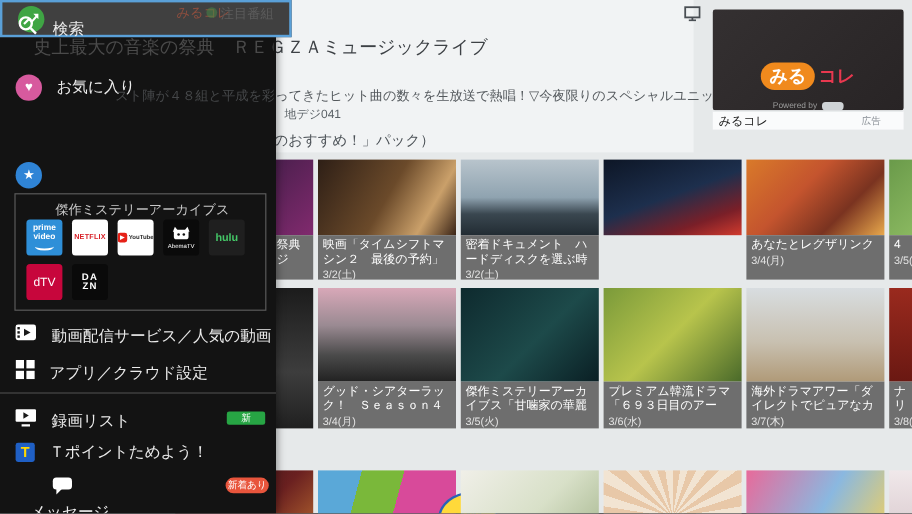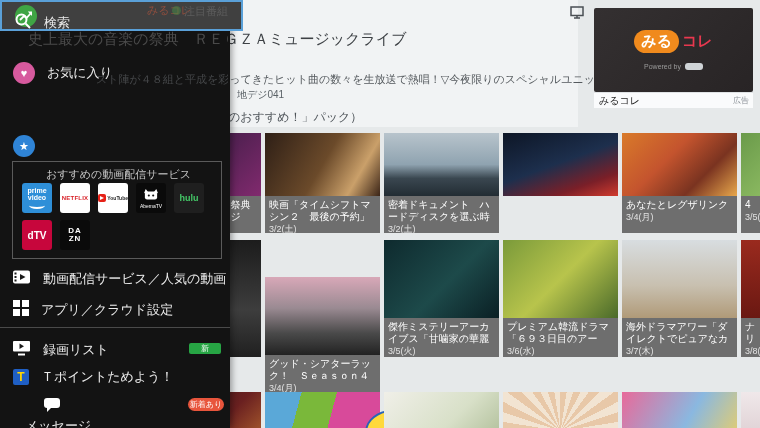--- a/index.html
+++ b/index.html
@@ -22,30 +22,30 @@
   .caption{background:#6e6e6e;color:#fff;padding:3px 4px 2px 4px;box-sizing:border-box;overflow:hidden;}
   .row1 .caption{height:37px;}
   .row2 .caption{height:39px;}
   .cap-title{font-size:10px;line-height:12px;max-height:24px;overflow:hidden;word-break:break-all;}
   .cap-date{margin-top:1px;font-size:9px;line-height:10px;color:#e3e3e3;white-space:nowrap;}
   .bang{position:absolute;left:100px;top:18px;width:46px;height:34px;background:#ffd93a;border:2px solid #2a63b8;
     border-radius:50% 40% 55% 45%;transform:rotate(-12deg);display:flex;align-items:center;justify-content:center;
     font-size:9px;font-weight:bold;font-style:italic;color:#2a63b8;z-index:2;}
   
   #ad-banner{position:absolute;left:594px;top:8px;width:159px;height:84px;background:linear-gradient(135deg,#343031,#282425);
-    border-radius:2px;z-index:2;display:flex;flex-direction:column;align-items:center;justify-content:center;}
+    border-radius:2px;z-index:2;display:flex;flex-direction:column;align-items:center;justify-content:flex-end;}
   .logo-row{display:flex;align-items:center;}
   .logo-pill{background:#f08a1d;border-radius:12px;padding:2px 7px;color:#fff;font-weight:bold;font-size:15px;}
   .logo-kore{color:#e8384f;font-weight:bold;font-size:15px;margin-left:3px;}
   .powered{margin-top:10px;display:flex;align-items:center;font-size:7px;color:#9a9a9a;}
   .powered-mark{display:inline-block;width:18px;height:7px;margin-left:4px;background:#cfd3d6;border-radius:3px;}
   #ad-strip{position:absolute;left:594px;top:92px;width:159px;height:16px;background:#fafbfc;border-top:1px solid #e0e3e5;
     box-sizing:border-box;z-index:2;display:flex;align-items:center;justify-content:space-between;}
   #ad-strip .ad-name{font-size:10px;color:#1c1c1c;margin-left:5px;}
-  #ad-strip .ad-tag{font-size:8px;color:#8a9096;margin-right:4px;}
+  #ad-strip .ad-tag{font-size:8px;color:#8a9096;margin-right:19px;}
   #display-icon{position:absolute;left:570px;top:5px;z-index:2;}
   
   #sidebar{position:absolute;left:0;top:0;width:230px;height:428px;background:#131313;z-index:10;
     box-shadow:2px 0 6px rgba(0,0,0,0.35);}
   .sb-item{position:absolute;display:flex;align-items:center;cursor:pointer;}
   .sb-label{color:#ececec;font-size:13px;margin-left:12px;white-space:nowrap;}
   .ci{width:22px;height:22px;border-radius:50%;display:flex;align-items:center;justify-content:center;flex:0 0 auto;}
   .ci span{color:#fff;font-size:11px;line-height:1;}
   #item-selected{left:0;top:89px;width:226px;height:27px;background:#404040;border:2px solid #5aa0d8;
     box-sizing:content-box;display:flex;align-items:center;padding-left:13px;}
@@ -56,21 +56,21 @@
   .tile-prime{background:#2e8fd8;color:#fff;font-size:7px;font-weight:bold;line-height:7px;}
   .prime-smile{width:16px;height:5px;border-bottom:2px solid #fff;border-radius:50%;margin-top:1px;}
   .tile-netflix{background:#fff;color:#d81f26;font-size:6px;font-weight:bold;letter-spacing:0.2px;}
   .tile-youtube{background:#fff;flex-direction:row;}
   .yt-play{width:11px;height:8px;background:#e62117;border-radius:2px;display:flex;align-items:center;justify-content:center;margin-right:1px;}
   .yt-play i{display:block;width:0;height:0;border-left:4px solid #fff;border-top:2.5px solid transparent;border-bottom:2.5px solid transparent;}
   .yt-text{font-size:5px;color:#282828;font-weight:bold;}
   .tile-abema{background:#0a0a0a;}
   .abema-text{font-size:5px;color:#fff;margin-top:1px;}
   .tile-hulu{background:#1f1f1f;color:#44c767;font-size:9px;font-weight:bold;}
-  .tile-dtv{background:#c7063c;color:#fff;font-size:10px;font-weight:bold;}
+  .tile-dtv{background:#c7063c;color:#fff;font-size:10px;font-weight:normal;}
   .tile-dazn{background:#0a0a0a;color:#fff;font-size:8px;font-weight:bold;line-height:8px;letter-spacing:1px;}
   #sb-divider{position:absolute;left:0;top:327px;width:230px;height:1px;background:#4a4a4a;}
   .badge{position:absolute;display:flex;align-items:center;justify-content:center;color:#fff;}
   #badge-rec{left:189px;top:343px;width:32px;height:11px;background:#27a544;border-radius:2px;font-size:8px;}
   #badge-msg{left:188px;top:398px;width:36px;height:13px;background:#e8553c;border-radius:7px;font-size:8px;}
   
   .dim{position:absolute;z-index:15;pointer-events:none;white-space:nowrap;overflow:hidden;}
   #dim-logo{left:147px;top:3px;font-size:11px;color:rgba(205,90,60,0.55);}
   #dim-dot{left:172px;top:6px;width:9px;height:9px;border-radius:50%;background:rgba(70,140,70,0.5);}
   #dim-title-wrap{left:28px;top:30px;width:200px;height:19px;font-size:15px;color:#4a4a4a;}
@@ -145,21 +145,21 @@
     <div class="thumb" style="background:linear-gradient(135deg,#6a9a4a,#8ab860);"></div>
     <div class="caption">
       <div class="cap-title">4</div>
       <div class="cap-date">3/5(火)</div>
     </div>
   </div>
 
   <div class="card row2" style="left:146px;top:240px;">
     <div class="thumb" style="height:117px;background:linear-gradient(180deg,#1c1c1c,#3d3d3d 60%,#202020);"></div>
   </div>
-  <div class="card row2" style="left:265px;top:240px;margin-top:37px;">
+  <div class="card row2" style="left:265px;top:240px;">
     <div class="thumb" style="background:linear-gradient(180deg,#d8a8b8,#9a8a92 40%,#4a4a4a 72%,#222222);"></div>
     <div class="caption">
       <div class="cap-title">グッド・シアターラック！　Ｓｅａｓｏｎ４</div>
       <div class="cap-date">3/4(月)</div>
     </div>
   </div>
   <div class="card row2" style="left:384px;top:240px;">
     <div class="thumb" style="background:linear-gradient(135deg,#0e2a2e,#1d4a4a 55%,#0a1f24);"></div>
     <div class="caption">
       <div class="cap-title">傑作ミステリーアーカイブス「甘噛家の華麗な…</div>
@@ -236,21 +236,21 @@
       </span>
     </div>
 
     <div class="sb-item" style="left:13px;top:135px;">
       <span class="ci" style="background:#2f84d6;">
           <span>★</span>
         </span>
     </div>
 
     <div id="services-box">
-      <div id="services-label">おすすめの動画配信サービス</div>
+      <div id="services-label">傑作ミステリーアーカイブス</div>
       <div class="tile tile-prime" style="left:9px;top:21px;">
         <span>prime</span>
         <span>video</span>
         <span class="prime-smile"></span>
       </div>
       <div class="tile tile-netflix" style="left:47px;top:21px;">
         <span>NETFLIX</span>
       </div>
       <div class="tile tile-youtube" style="left:85px;top:21px;">
         <span class="yt-play">

